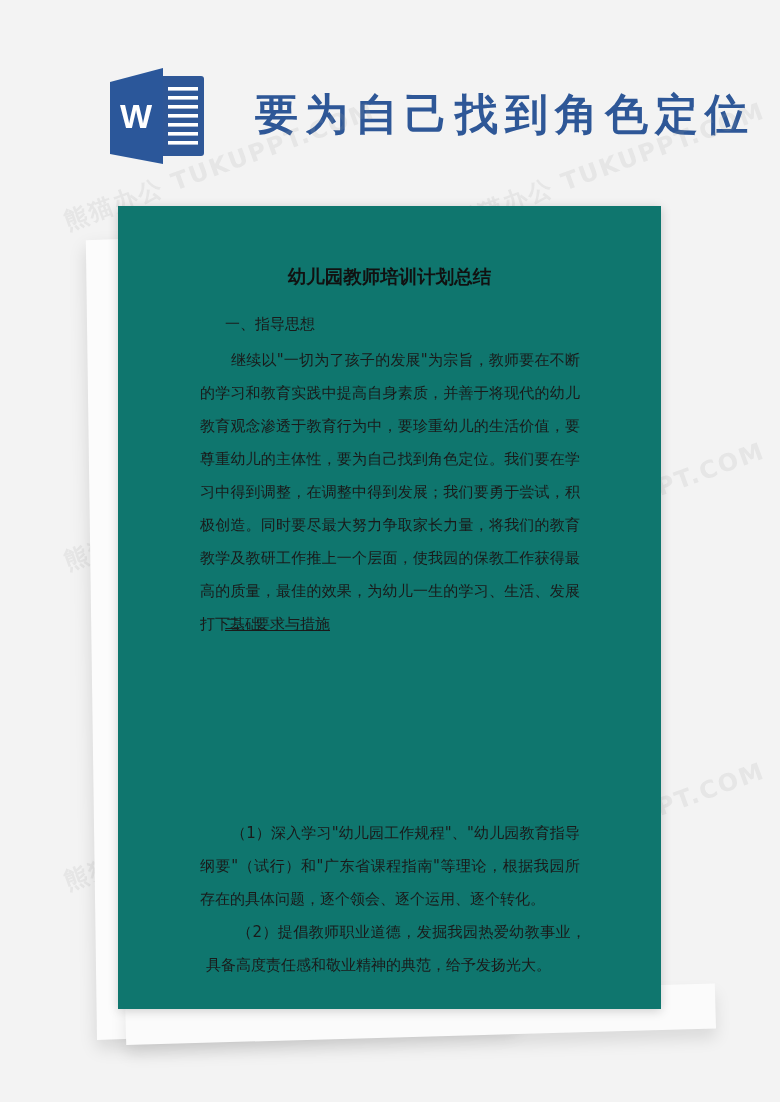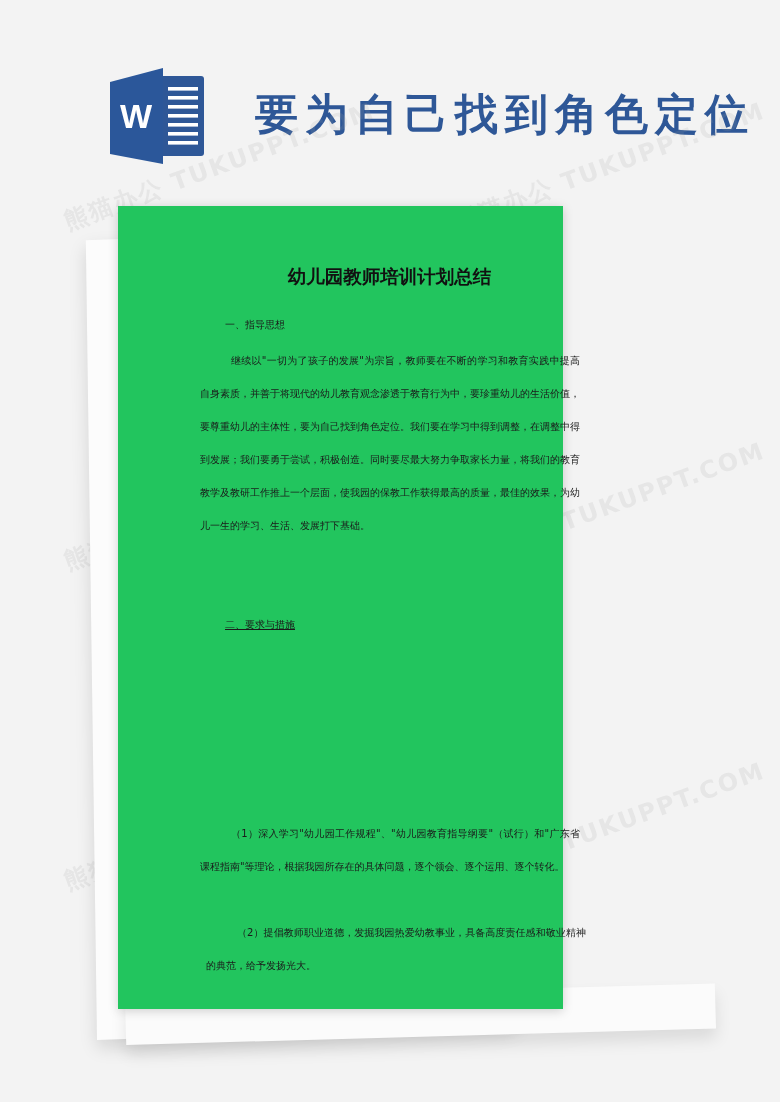--- a/index.html
+++ b/index.html
@@ -23,31 +23,31 @@
     box-shadow: 0 8px 18px rgba(0,0,0,0.13);
   }
   .paper-back2 {
     position: absolute; left: 125px; top: 1000px; width: 590px; height: 45px;
     background: #fbfbfb;
     transform: rotate(-1.6deg);
     transform-origin: left top;
     box-shadow: 0 10px 16px rgba(0,0,0,0.10);
   }
   .paper {
-    position: absolute; left: 118px; top: 206px; width: 445px; height: 803px;
-    background: #22c55e;
+    position: absolute; left: 118px; top: 206px; width: 543px; height: 803px;
+    background: #0f766e;
     box-shadow: 0 2px 10px rgba(0,0,0,0.18);
   }
   .doc-title {
     position: absolute; left: 0; width: 543px; top: 58px; text-align: center;
     font-size: 18.5px; font-weight: bold; color: #111;
   }
   .text {
     position: absolute; left: 82px; width: 380px;
-    font-size: 10px; color: #1a1a1a; line-height: 33px;
+    font-size: 15px; color: #1a1a1a; line-height: 33px;
     text-align: justify;
   }
   .heading { left: 107px; }
   .indent { text-indent: 31px; }
   .watermark {
     position: absolute; font-size: 24px; font-weight: bold; color: rgba(160,160,160,0.16);
     transform: rotate(-20deg); white-space: nowrap; pointer-events: none;
     letter-spacing: 2px;
   }
 </style>

